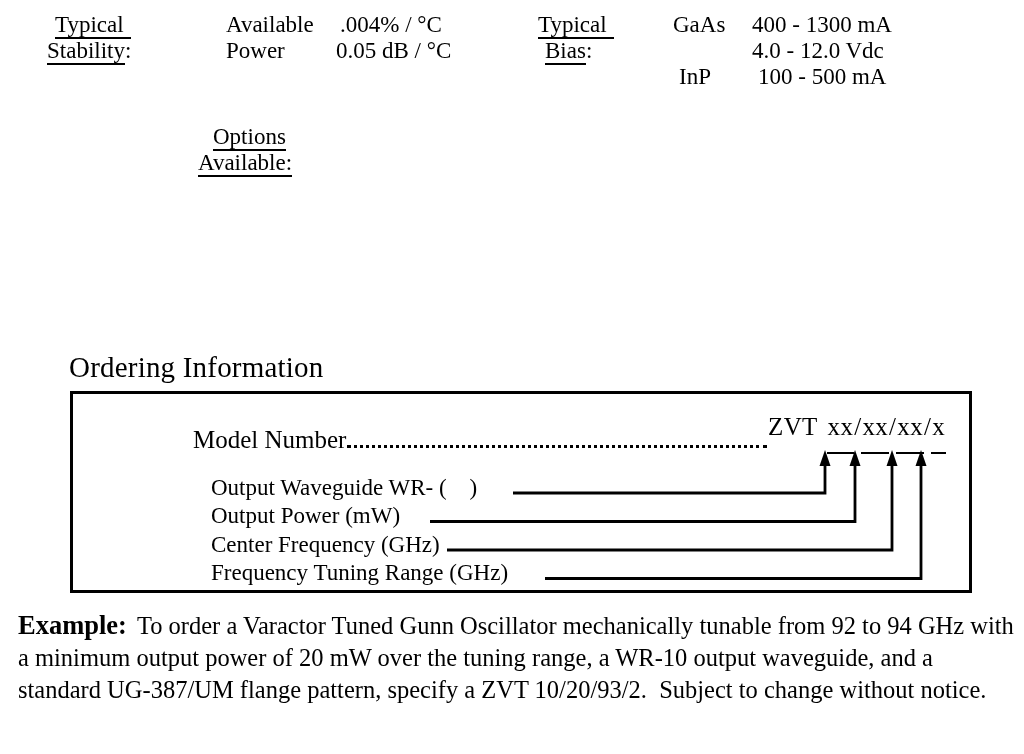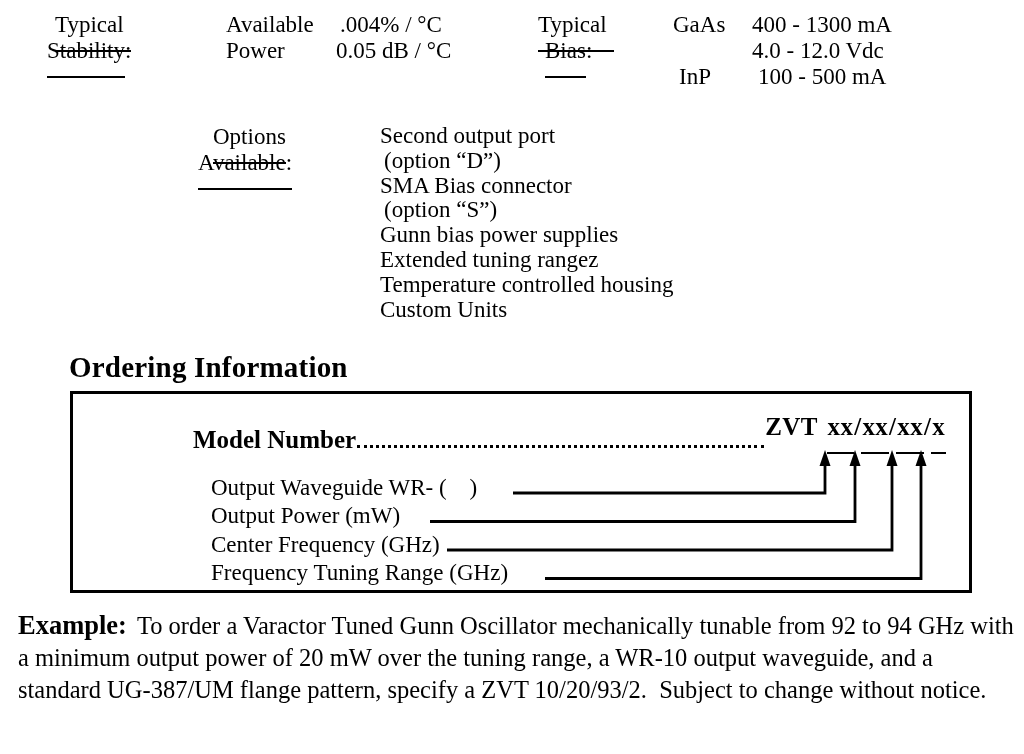--- a/index.html
+++ b/index.html
@@ -12,49 +12,49 @@
     height: 754px;
     background: #ffffff;
     color: #000000;
     font-family: "Liberation Serif", "DejaVu Serif", serif;
     overflow: hidden;
   }
   .abs { position: absolute; white-space: nowrap; }
 
   
   .spec { font-size: 23px; line-height: 26px; }
-  .ul { border-bottom: 2px solid #000; padding-bottom: 13px; }
+  .ul { border-bottom: 2px solid #000; padding-bottom: 0; }
   .ul-ext { padding-right: 7px; }           
   .ind8  { padding-left: 8px; }
   .ind5  { padding-left: 5px; }
   .ind12 { padding-left: 12px; }
   .ind15 { padding-left: 15px; }
   .ind4  { padding-left: 4px; }
   .ind6  { padding-left: 6px; }
   .spacer-line { height: 26px; }
 
   
   .opt-items { font-size: 23px; line-height: 24.8px; }
 
   
-  .ord-heading { font-size: 29px; font-weight: bold; letter-spacing: 0.2px; }
+  .ord-heading { font-size: 29px; font-weight: normal; letter-spacing: 0.2px; }
   .order-box {
     position: absolute;
     left: 70px; top: 391px;
     width: 896px; height: 196px;
     border: 3px solid #000;
   }
   .model-line {
     position: absolute;
     left: 193px; top: 413px;
     width: 753px;
     display: flex;
     align-items: flex-end;
     font-size: 25px;
-    font-weight: bold;
+    font-weight: normal;
   }
   .leader {
     flex: 1 1 auto;
     border-bottom: 3.5px dotted #000;
     margin: 0 1px 6px 1px;
     min-width: 40px;
   }
   .model-code { letter-spacing: 0.3px; }
   .model-prefix { margin-right: 9px; }
   .xu {
@@ -123,30 +123,20 @@
     <div>400 - 1300 mA</div>
     <div>4.0 - 12.0 Vdc</div>
     <div class="ind6">100 - 500 mA</div>
   </div>
 
   <div class="abs spec" style="left:198px; top:124px;">
     <div class="ind15"><span class="ul">Options</span></div>
     <div><span class="ul">Available:</span></div>
   </div>
 
-  <div class="abs opt-items" style="left:380px; top:124px;">
-    <div>Second output port</div>
-    <div class="ind4">(option “D”)</div>
-    <div>SMA Bias connector</div>
-    <div class="ind4">(option “S”)</div>
-    <div>Gunn bias power supplies</div>
-    <div>Extended tuning rangez</div>
-    <div>Temperature controlled housing</div>
-    <div>Custom Units</div>
-  </div>
 
   <div class="abs ord-heading" style="left:69px; top:351px;">Ordering Information</div>
 
   <div class="order-box"></div>
 
   <div class="model-line abs">
     <span>Model Number</span>
     <span class="leader"></span>
     <span class="model-code"><span class="model-prefix">ZVT</span><span class="xu">xx</span><span>/</span><span class="xu">xx</span><span>/</span><span class="xu">xx</span><span>/</span><span class="xu">x</span></span>
   </div>

